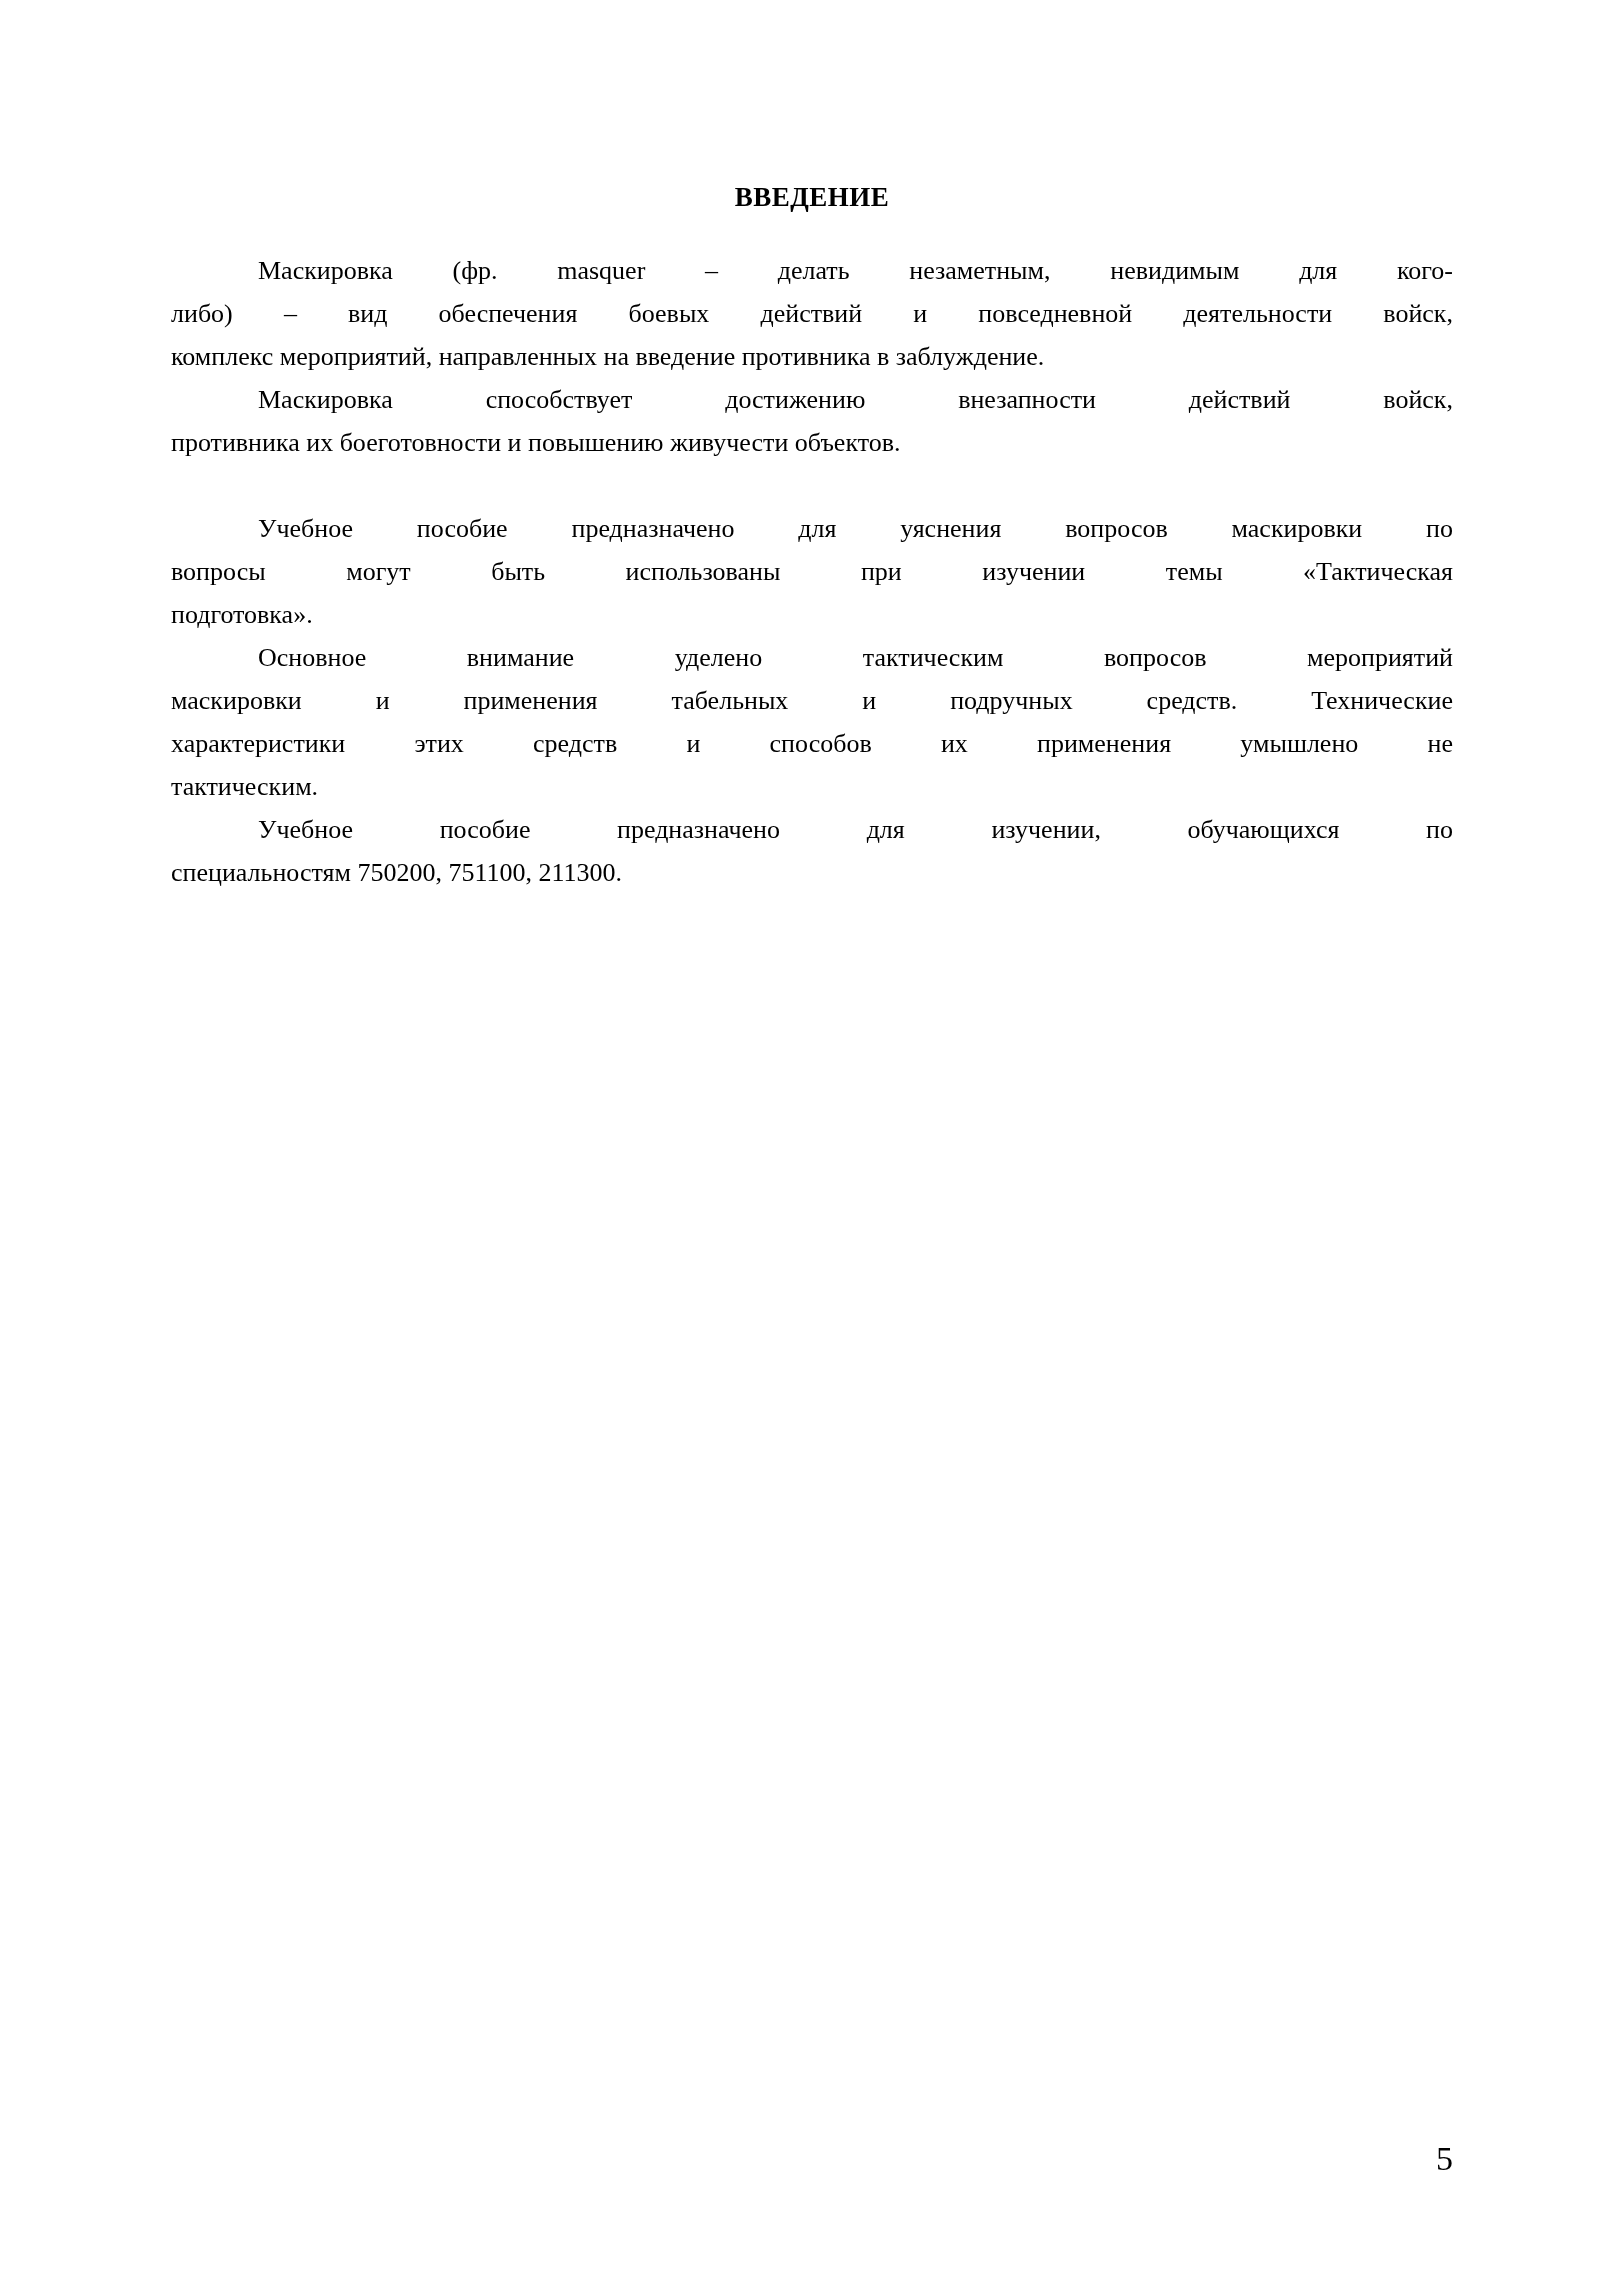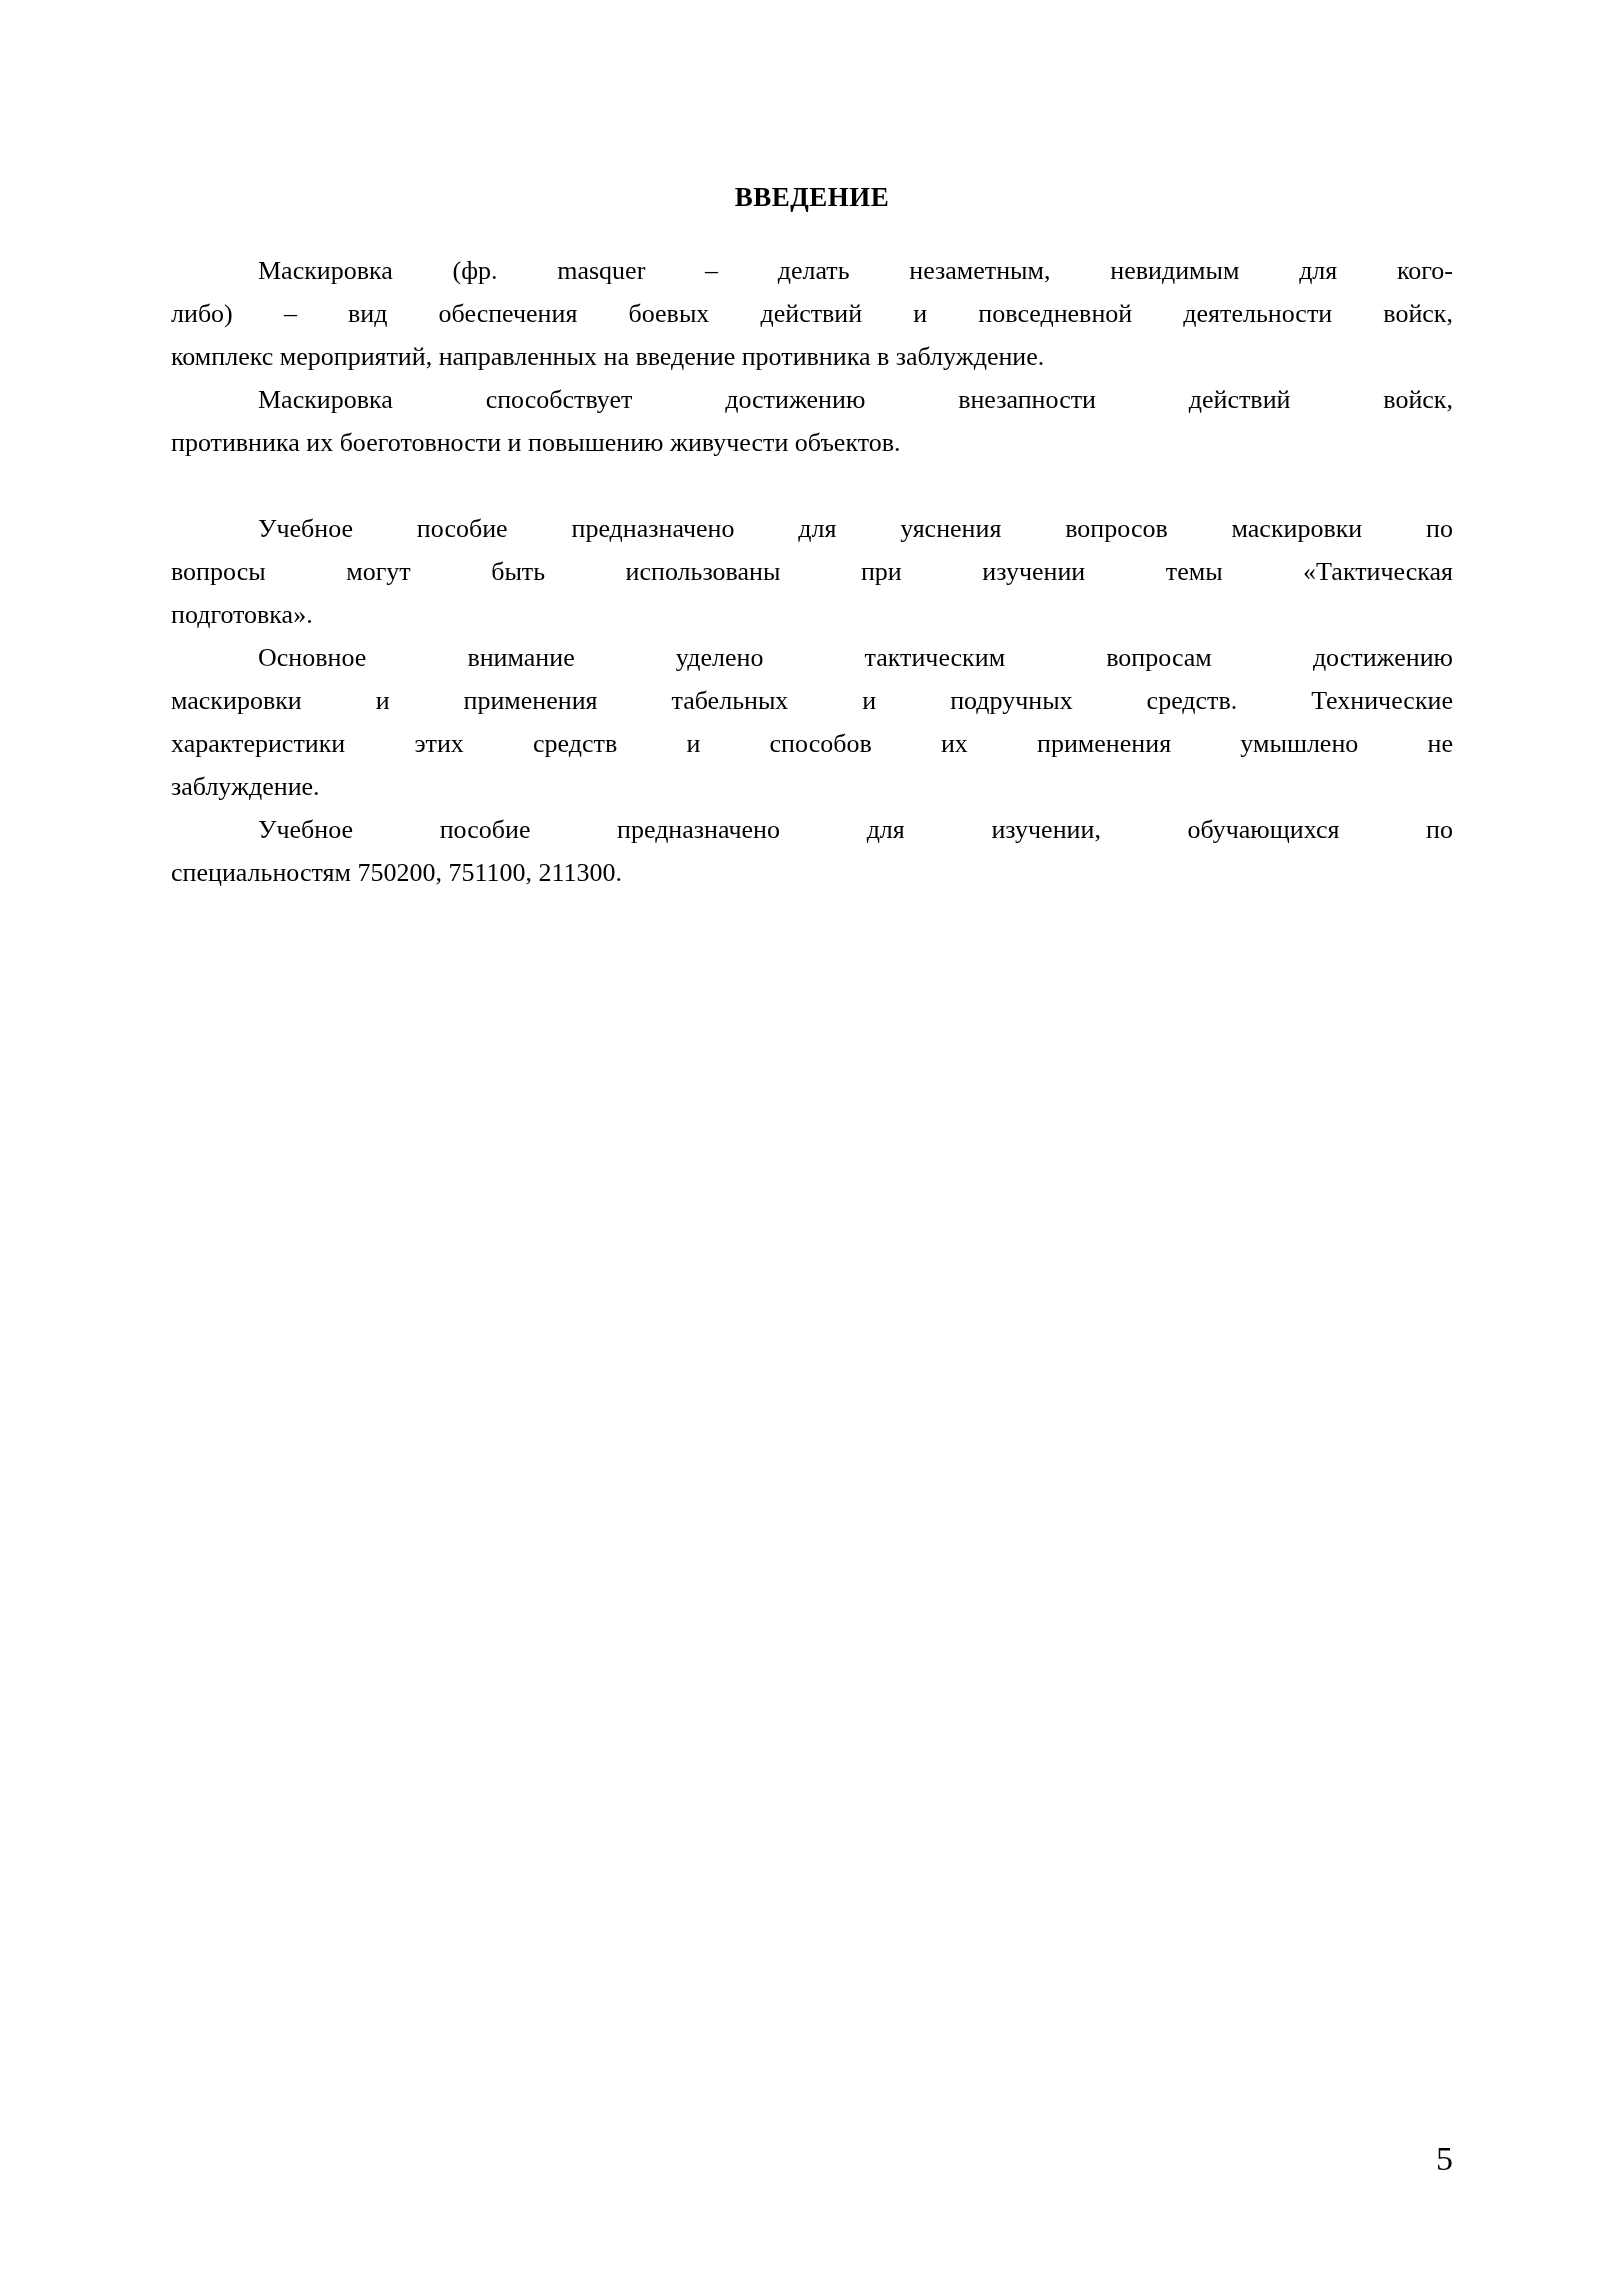--- a/index.html
+++ b/index.html
@@ -88,24 +88,24 @@
 
     <div class="spacer"></div>
 
     <div class="para">
       <div class="ln first">Учебное пособие предназначено для уяснения вопросов маскировки по</div>
       <div class="ln">вопросы могут быть использованы при изучении темы «Тактическая</div>
       <div class="ln last">подготовка».</div>
     </div>
 
     <div class="para">
-      <div class="ln first">Основное внимание уделено тактическим вопросам достижению</div>
+      <div class="ln first">Основное внимание уделено тактическим вопросов мероприятий</div>
       <div class="ln">маскировки и применения табельных и подручных средств. Технические</div>
       <div class="ln">характеристики этих средств и способов их применения умышлено не</div>
-      <div class="ln last">заблуждение.</div>
+      <div class="ln last">тактическим.</div>
     </div>
 
     <div class="para">
       <div class="ln first">Учебное пособие предназначено для изучении, обучающихся по</div>
       <div class="ln last">специальностям 750200, 751100, 211300.</div>
     </div>
 
   </div>
 
   <div class="page-number">5</div>

